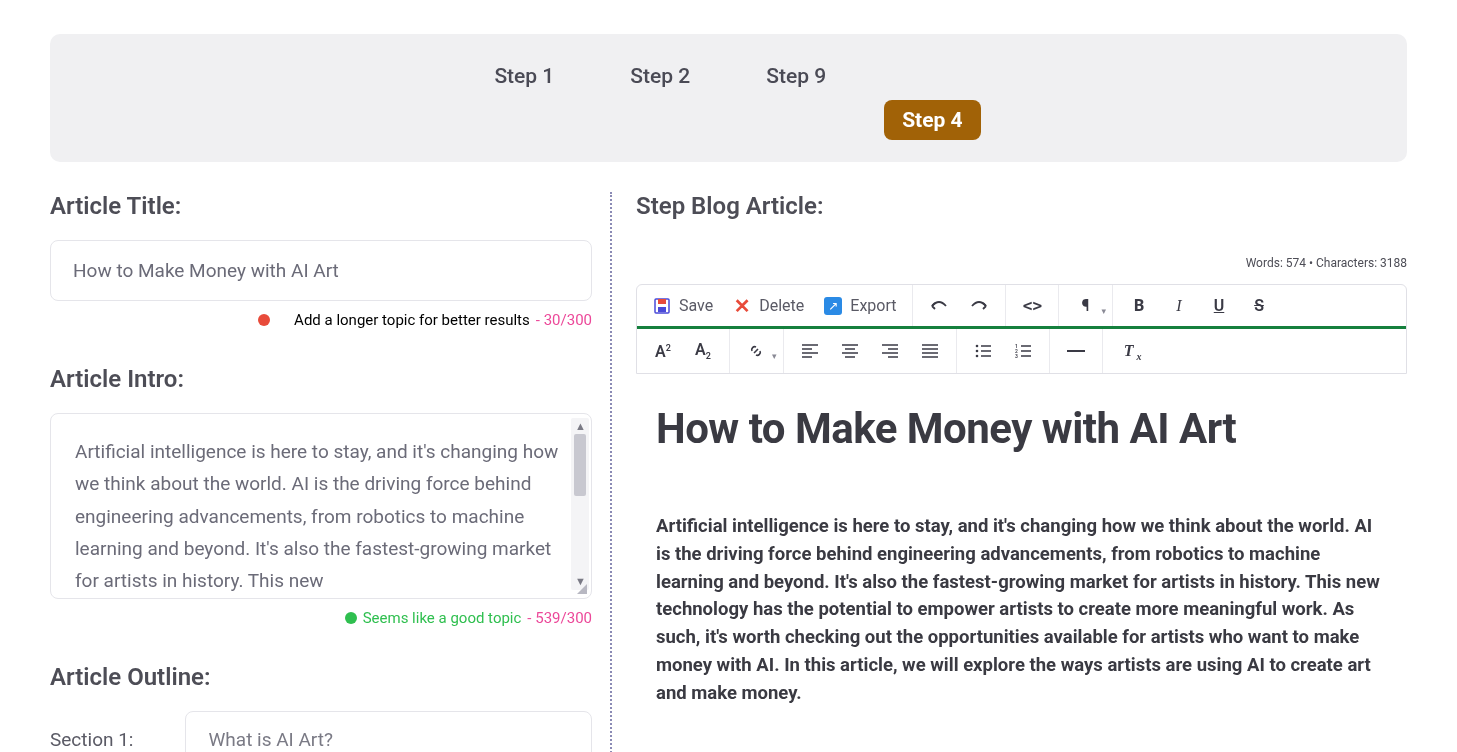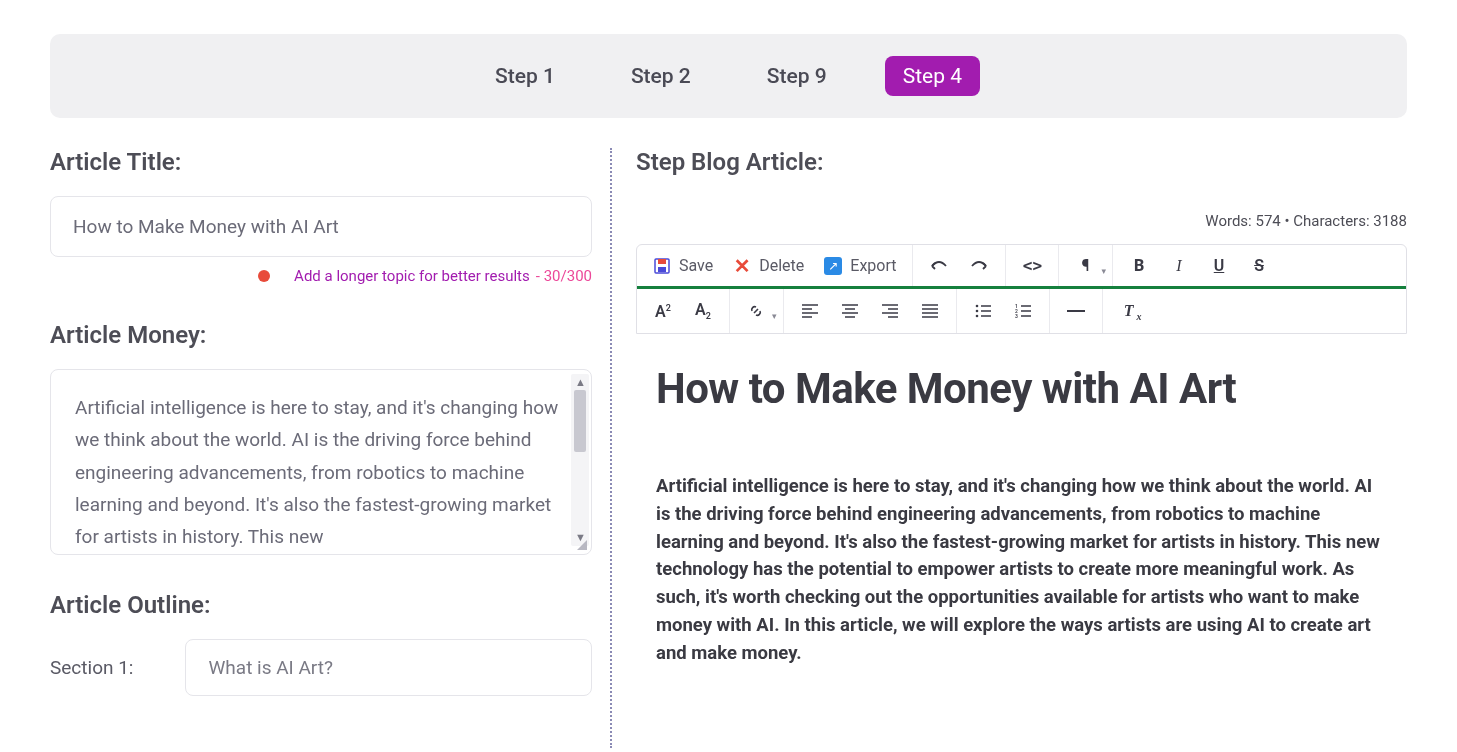--- a/index.html
+++ b/index.html
@@ -1,48 +1,48 @@
 <!DOCTYPE html>
 <html><head>
 <meta charset="utf-8">
 <style>
 * { box-sizing: border-box; margin: 0; padding: 0; }
 body { font-family: -apple-system, BlinkMacSystemFont, "Segoe UI", Roboto, sans-serif; background: #fff; color: #3a3a3a; }
 .container { width: 1457px; height: 752px; position: relative; padding: 0 50px; }
 .steps-bar { background: #f0f0f2; border-radius: 10px; margin-top: 34px; padding: 22px 0; display: flex; justify-content: center; gap: 40px; }
 .step { font-size: 21px; font-weight: 500; color: #4a4a55; padding: 8px 18px; border-radius: 8px; cursor: pointer; }
-.step.active { background: #a21caf; color: #fff; font-weight: 400; }
+.step.active { background: #a16207; color: #fff; font-weight: 700; margin-top: 44px; }
 .main { display: flex; margin-top: 30px; }
 .left { width: 560px; padding-right: 18px; }
 .divider { width: 0; border-left: 2px dotted #8b8bb5; height: 600px; margin: 0 6px 0 0; }
 .right { flex: 1; padding-left: 18px; }
 .label { font-size: 24px; font-weight: 600; color: #4d4d56; margin-bottom: 20px; }
 .input-box { width: 100%; border: 1px solid #e5e5ea; border-radius: 8px; padding: 18px 22px; font-size: 19px; color: #6b6b78; background: #fff; font-family: inherit; }
 .hint-row { display: flex; align-items: center; justify-content: flex-end; gap: 6px; margin-top: 10px; font-size: 15px; }
 .dot { width: 12px; height: 12px; border-radius: 50%; display: inline-block; }
 .dot.red { background: #e84b3a; }
 .dot.green { background: #2fbf4f; }
-.hint-text.orange { color: #a21caf; margin-left: 18px; }
+.hint-text.orange { color: #000000; margin-left: 18px; }
 .hint-text.green { color: #2fbf4f; }
 .hint-count { color: #ec4899; }
 .intro-block { margin-top: 36px; }
 .textarea-wrap { position: relative; width: 100%; border: 1px solid #e5e5ea; border-radius: 8px; background: #fff; }
 .textarea { width: 100%; height: 180px; border: none; padding: 22px 24px; padding-right: 30px; font-size: 19px; line-height: 1.7; color: #6b6b78; resize: none; font-family: inherit; background: transparent; outline: none; }
 .scroll-track { position: absolute; right: 2px; top: 4px; width: 18px; height: 172px; background: #f4f4f6; border-radius: 2px; }
 .scroll-arrow { position: absolute; left: 4px; font-size: 11px; color: #7a7a85; cursor: pointer; }
 .scroll-arrow.up { top: 2px; }
 .scroll-arrow.down { bottom: 2px; }
 .scroll-thumb { position: absolute; top: 16px; left: 3px; width: 12px; height: 62px; background: #c8c8d0; border-radius: 2px; }
 .resize-handle { position: absolute; right: 2px; bottom: 2px; width: 14px; height: 14px; cursor: nwse-resize; }
 .resize-handle::before { content:""; position:absolute; right:2px; bottom:2px; width:0; height:0; border-right:10px solid #b8b8c2; border-top:10px solid transparent;}
 .outline-block { margin-top: 36px; }
 .section-row { display: flex; align-items: center; gap: 52px; margin-top: 12px; }
 .section-label { font-size: 19px; color: #5a5a65; white-space: nowrap; }
 .section-input { flex: 1; border: 1px solid #e5e5ea; border-radius: 8px; padding: 16px 22px; font-size: 19px; color: #7a7a85; font-family: inherit; }
-.stats-row { text-align: right; font-size: 15px; color: #4d4d56; margin-top: 36px; margin-bottom: 14px; }
+.stats-row { text-align: right; font-size: 12px; color: #4d4d56; margin-top: 36px; margin-bottom: 14px; }
 .toolbar { border: 1px solid #e0e0e6; border-radius: 6px 6px 0 0; background: #fff; }
 .toolbar-row { display: flex; align-items: center; height: 44px; border-bottom: 3px solid #15803d; }
 .tb-group { display: flex; align-items: center; height: 100%; padding: 0 6px; border-right: 1px solid #eaeaee; }
 .tb-group:last-child { border-right: none; }
 .tb-btn { display: flex; align-items: center; gap: 8px; padding: 0 10px; height: 100%; cursor: pointer; font-size: 16px; color: #5a5a65; }
 .tb-icon { width: 18px; height: 18px; display: inline-flex; align-items: center; justify-content: center; }
 .tb-sym { width: 40px; height: 100%; display: flex; align-items: center; justify-content: center; cursor: pointer; font-size: 16px; color: #3a3a45; font-weight: 600; }
 .tb-sym.it { font-style: italic; font-family: Georgia, serif; font-weight: 400; }
 .tb-sym.un { text-decoration: underline; }
 .tb-sym.mono { font-family: monospace; font-weight: 700; }
@@ -70,29 +70,34 @@
     <div class="left">
       <div class="label">Article Title:</div>
       <input class="input-box" value="How to Make Money with AI Art" style="">
       <div class="hint-row">
         <span class="dot red"></span>
         <span class="hint-text orange">Add a longer topic for better results</span>
         <span class="hint-count">- 30/300</span>
       </div>
 
       <div class="intro-block">
-        <div class="label">Article Money:</div>
+        <div class="label">Article Intro:</div>
         <div class="textarea-wrap">
           <textarea class="textarea" style="">Artificial intelligence is here to stay, and it's changing how we think about the world. AI is the driving force behind engineering advancements, from robotics to machine learning and beyond. It's also the fastest-growing market for artists in history. This new</textarea>
           <div class="scroll-track">
             <div class="scroll-arrow up">▲</div>
             <div class="scroll-thumb"></div>
             <div class="scroll-arrow down">▼</div>
           </div>
           <div class="resize-handle"></div>
+        </div>
+        <div class="hint-row">
+          <span class="dot green"></span>
+          <span class="hint-text green">Seems like a good topic</span>
+          <span class="hint-count">- 539/300</span>
         </div>
       </div>
 
       <div class="outline-block">
         <div class="label">Article Outline:</div>
         <div class="section-row">
           <div class="section-label">Section 1:</div>
           <input class="section-input" value="What is AI Art?" style="">
         </div>
       </div>

